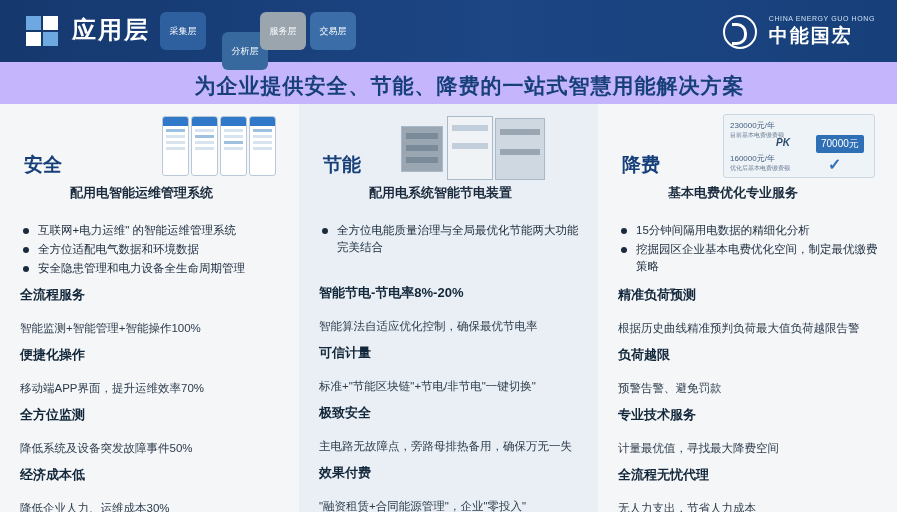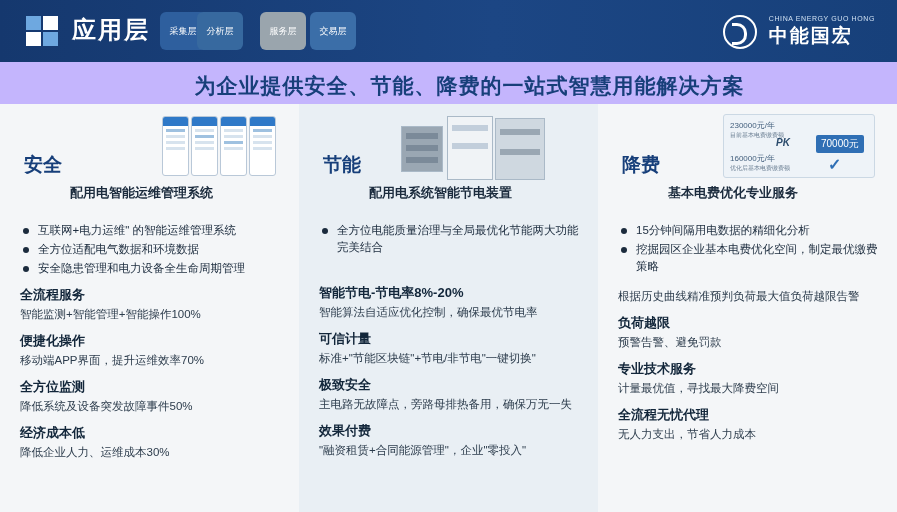--- a/index.html
+++ b/index.html
@@ -60,21 +60,21 @@
     top: 0;
     width: 46px; height: 38px;
     border-radius: 6px;
     color: #ffffff;
     font-size: 9px;
     text-align: center;
     line-height: 38px;
     background: #2b5fa0;
   }
   .pill:nth-child(1) { left: 0;   background: #2e5f9e; }
-  .pill:nth-child(2) { left: 37px; background: #37699f; }
+  .pill:nth-child(2) { left: 62px; background: #37699f; margin-top: 20px; }
   .pill:nth-child(3) { left: 100px; background: #9aa5ad; color:#ffffff; }
   .pill:nth-child(4) { left: 150px; background: #3b6ea8; }
 
   .brand {
     position: absolute;
     right: 22px; top: 15px;
     display: flex;
     align-items: center;
     gap: 12px;
   }
@@ -273,21 +273,21 @@
   .feature-title {
     font-size: 13px;
     font-weight: bold;
     color: #12263a;
     line-height: 18px;
   }
   .feature-desc {
     font-size: 11.5px;
     color: #2c3c4c;
     line-height: 16px;
-    margin-top: 2px;
+    margin-top: 16px;
   }
   .col.c2 .features { top: 180px; }
   .col.c3 .features { top: 182px; }
 </style>
 </head>
 <body>
 
 <div class="slide">
 
   <div class="header">
@@ -435,20 +435,21 @@
         </div>
         <div class="col-title">降费</div>
         <div class="col-sub">基本电费优化专业服务</div>
       </div>
       <div class="bullets">
         <div class="bullet">15分钟间隔用电数据的精细化分析</div>
         <div class="bullet">挖掘园区企业基本电费优化空间，制定最优缴费策略</div>
       </div>
       <div class="features">
         <div class="feature">
+          <div class="feature-title">精准负荷预测</div>
           <div class="feature-desc">根据历史曲线精准预判负荷最大值负荷越限告警</div>
         </div>
         <div class="feature">
           <div class="feature-title">负荷越限</div>
           <div class="feature-desc">预警告警、避免罚款</div>
         </div>
         <div class="feature">
           <div class="feature-title">专业技术服务</div>
           <div class="feature-desc">计量最优值，寻找最大降费空间</div>
         </div>

